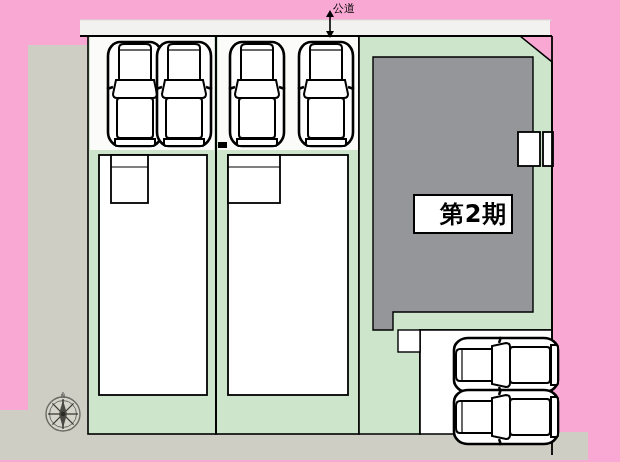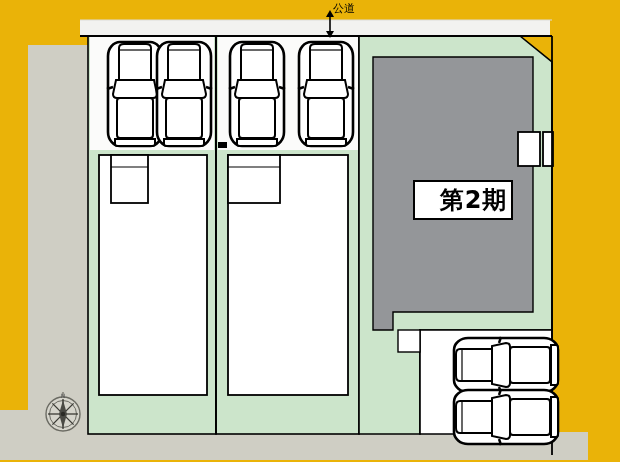--- a/index.html
+++ b/index.html
@@ -7,21 +7,21 @@
     padding: 0;
     background: #ffffff;
   }
   body {
     font-family: "Liberation Sans", sans-serif;
   }
   #site-plan {
     position: relative;
     width: 620px;
     height: 462px;
-    background: #eab308;
+    background: #f9a8d4;
     overflow: hidden;
   }
   #plan-svg {
     position: absolute;
     left: 0;
     top: 0;
     width: 620px;
     height: 462px;
     display: block;
   }
@@ -33,21 +33,21 @@
     text-align: left;
     font-size: 11px;
     line-height: 13px;
     color: #000000;
     font-family: "DejaVu Sans", "Liberation Sans", sans-serif;
     white-space: nowrap;
   }
   .phase-badge {
     position: absolute;
     left: 413px;
-    top: 180px;
+    top: 194px;
     width: 100px;
     height: 40px;
     background: #ffffff;
     border: 2px solid #000000;
     box-sizing: border-box;
     display: flex;
     align-items: center;
     justify-content: center;
     padding-left: 21px;
   }

